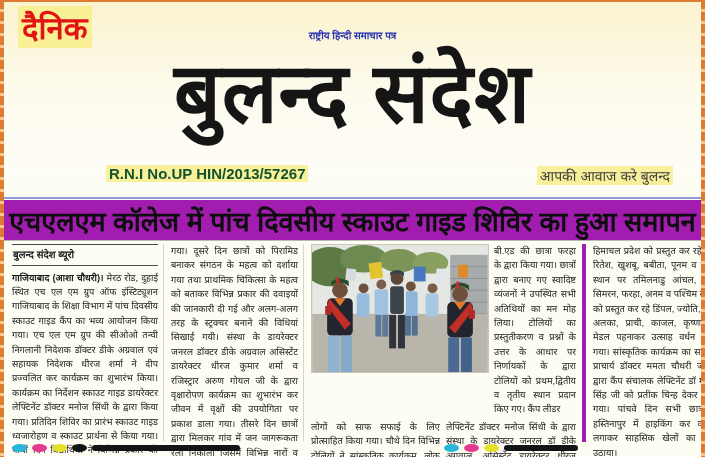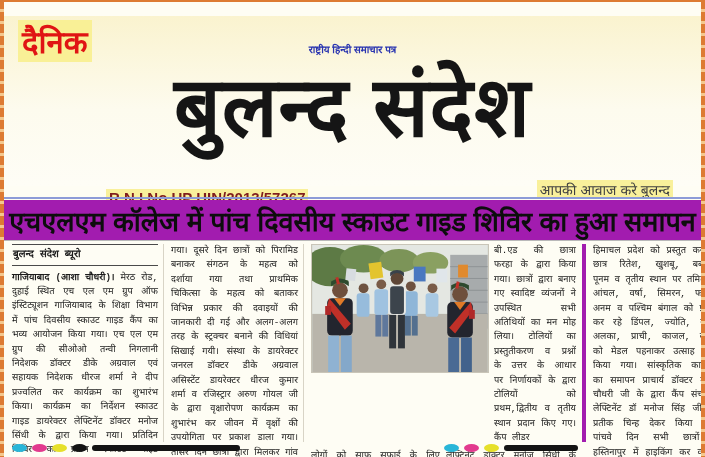--- a/index.html
+++ b/index.html
@@ -9,45 +9,45 @@
     font-family:"Liberation Sans","DejaVu Sans",sans-serif;
     color:#1c1c1c;
   }
   
   .edge{position:absolute;background:#dd7b33;z-index:9;}
   .edge.left{left:0;top:0;width:4px;height:457px;background:repeating-linear-gradient(180deg,#dd7b33 0 9px,#f4c88e 9px 12px);}
   .edge.right{right:0;top:0;width:4px;height:457px;background:repeating-linear-gradient(180deg,#dd7b33 0 9px,#f4c88e 9px 12px);}
   .edge.top{left:0;top:0;width:705px;height:2px;}
 
   
-  .header{position:absolute;left:4px;top:16px;width:697px;height:170px;
+  .header{position:absolute;left:4px;top:2px;width:697px;height:170px;
     background:linear-gradient(180deg,#faf3cf 0%,#fdfbee 55%,#fefdf6 100%);}
   .daily{position:absolute;left:14px;top:4px;font-size:31px;font-weight:800;color:#e01414;
     background:#f9f096;padding:0 4px;}
   .tagline{position:absolute;left:0;top:26px;width:100%;text-align:center;
     font-size:10px;font-weight:700;color:#2a35b0;}
   .masthead{position:absolute;left:0;top:36px;width:100%;text-align:center;
     font-size:82px;line-height:1.35;font-weight:800;color:#151515;letter-spacing:1px;
     transform:scaleY(1.02);white-space:nowrap;}
   .subrow{position:absolute;left:0;top:160px;width:100%;height:26px;}
-  .rni{position:absolute;left:102px;top:3px;font-size:15px;font-weight:700;color:#7f1d1d;
-    background:#f9f09b;padding:0 3px;margin-top:10px;}
+  .rni{position:absolute;left:102px;top:3px;font-size:15px;font-weight:700;color:#14532d;
+    background:#f9f09b;padding:0 3px;}
   .slogan{position:absolute;right:28px;top:4px;font-size:14px;font-weight:400;color:#404040;
     background:#f9f09b;padding:0 3px;}
   .bluerule{position:absolute;left:4px;top:197px;width:697px;height:0;border-top:2px solid #8d9bd8;}
 
   
   .headline{position:absolute;left:4px;top:200px;width:697px;height:40px;
     display:flex;align-items:center;justify-content:center;
     font-size:27px;font-weight:800;color:#0d0d0d;white-space:nowrap;
     border-bottom:1px solid #b9b9b9;background:#a21caf;}
 
   
   .article{position:absolute;left:4px;top:242px;width:697px;height:200px;
-    display:flex;gap:7px;padding:2px 8px 0 8px;box-sizing:border-box;font-family:Liberation Mono, monospace;}
+    display:flex;gap:7px;padding:2px 8px 0 8px;box-sizing:border-box;}
   .col{font-size:9.3px;line-height:1.55;text-align:justify;}
   .col p{margin:0;}
   .c1{width:146px;flex:none;border-right:1px solid #d8d4c6;padding-right:5px;}
   .c2{width:127px;flex:none;border-right:1px solid #d8d4c6;padding-right:5px;}
   .mid{width:266px;flex:none;border-right:4px solid #a21caf;padding-right:5px;}
   .c5{width:126px;flex:none;}
   .byline{border-top:1.5px solid #4a4a4a;border-bottom:1.5px solid #4a4a4a;
     font-size:10px;font-weight:700;padding:2px 1px;margin-bottom:5px;}
   .dateline{font-weight:700;}
   .midtop{display:flex;gap:5px;}

